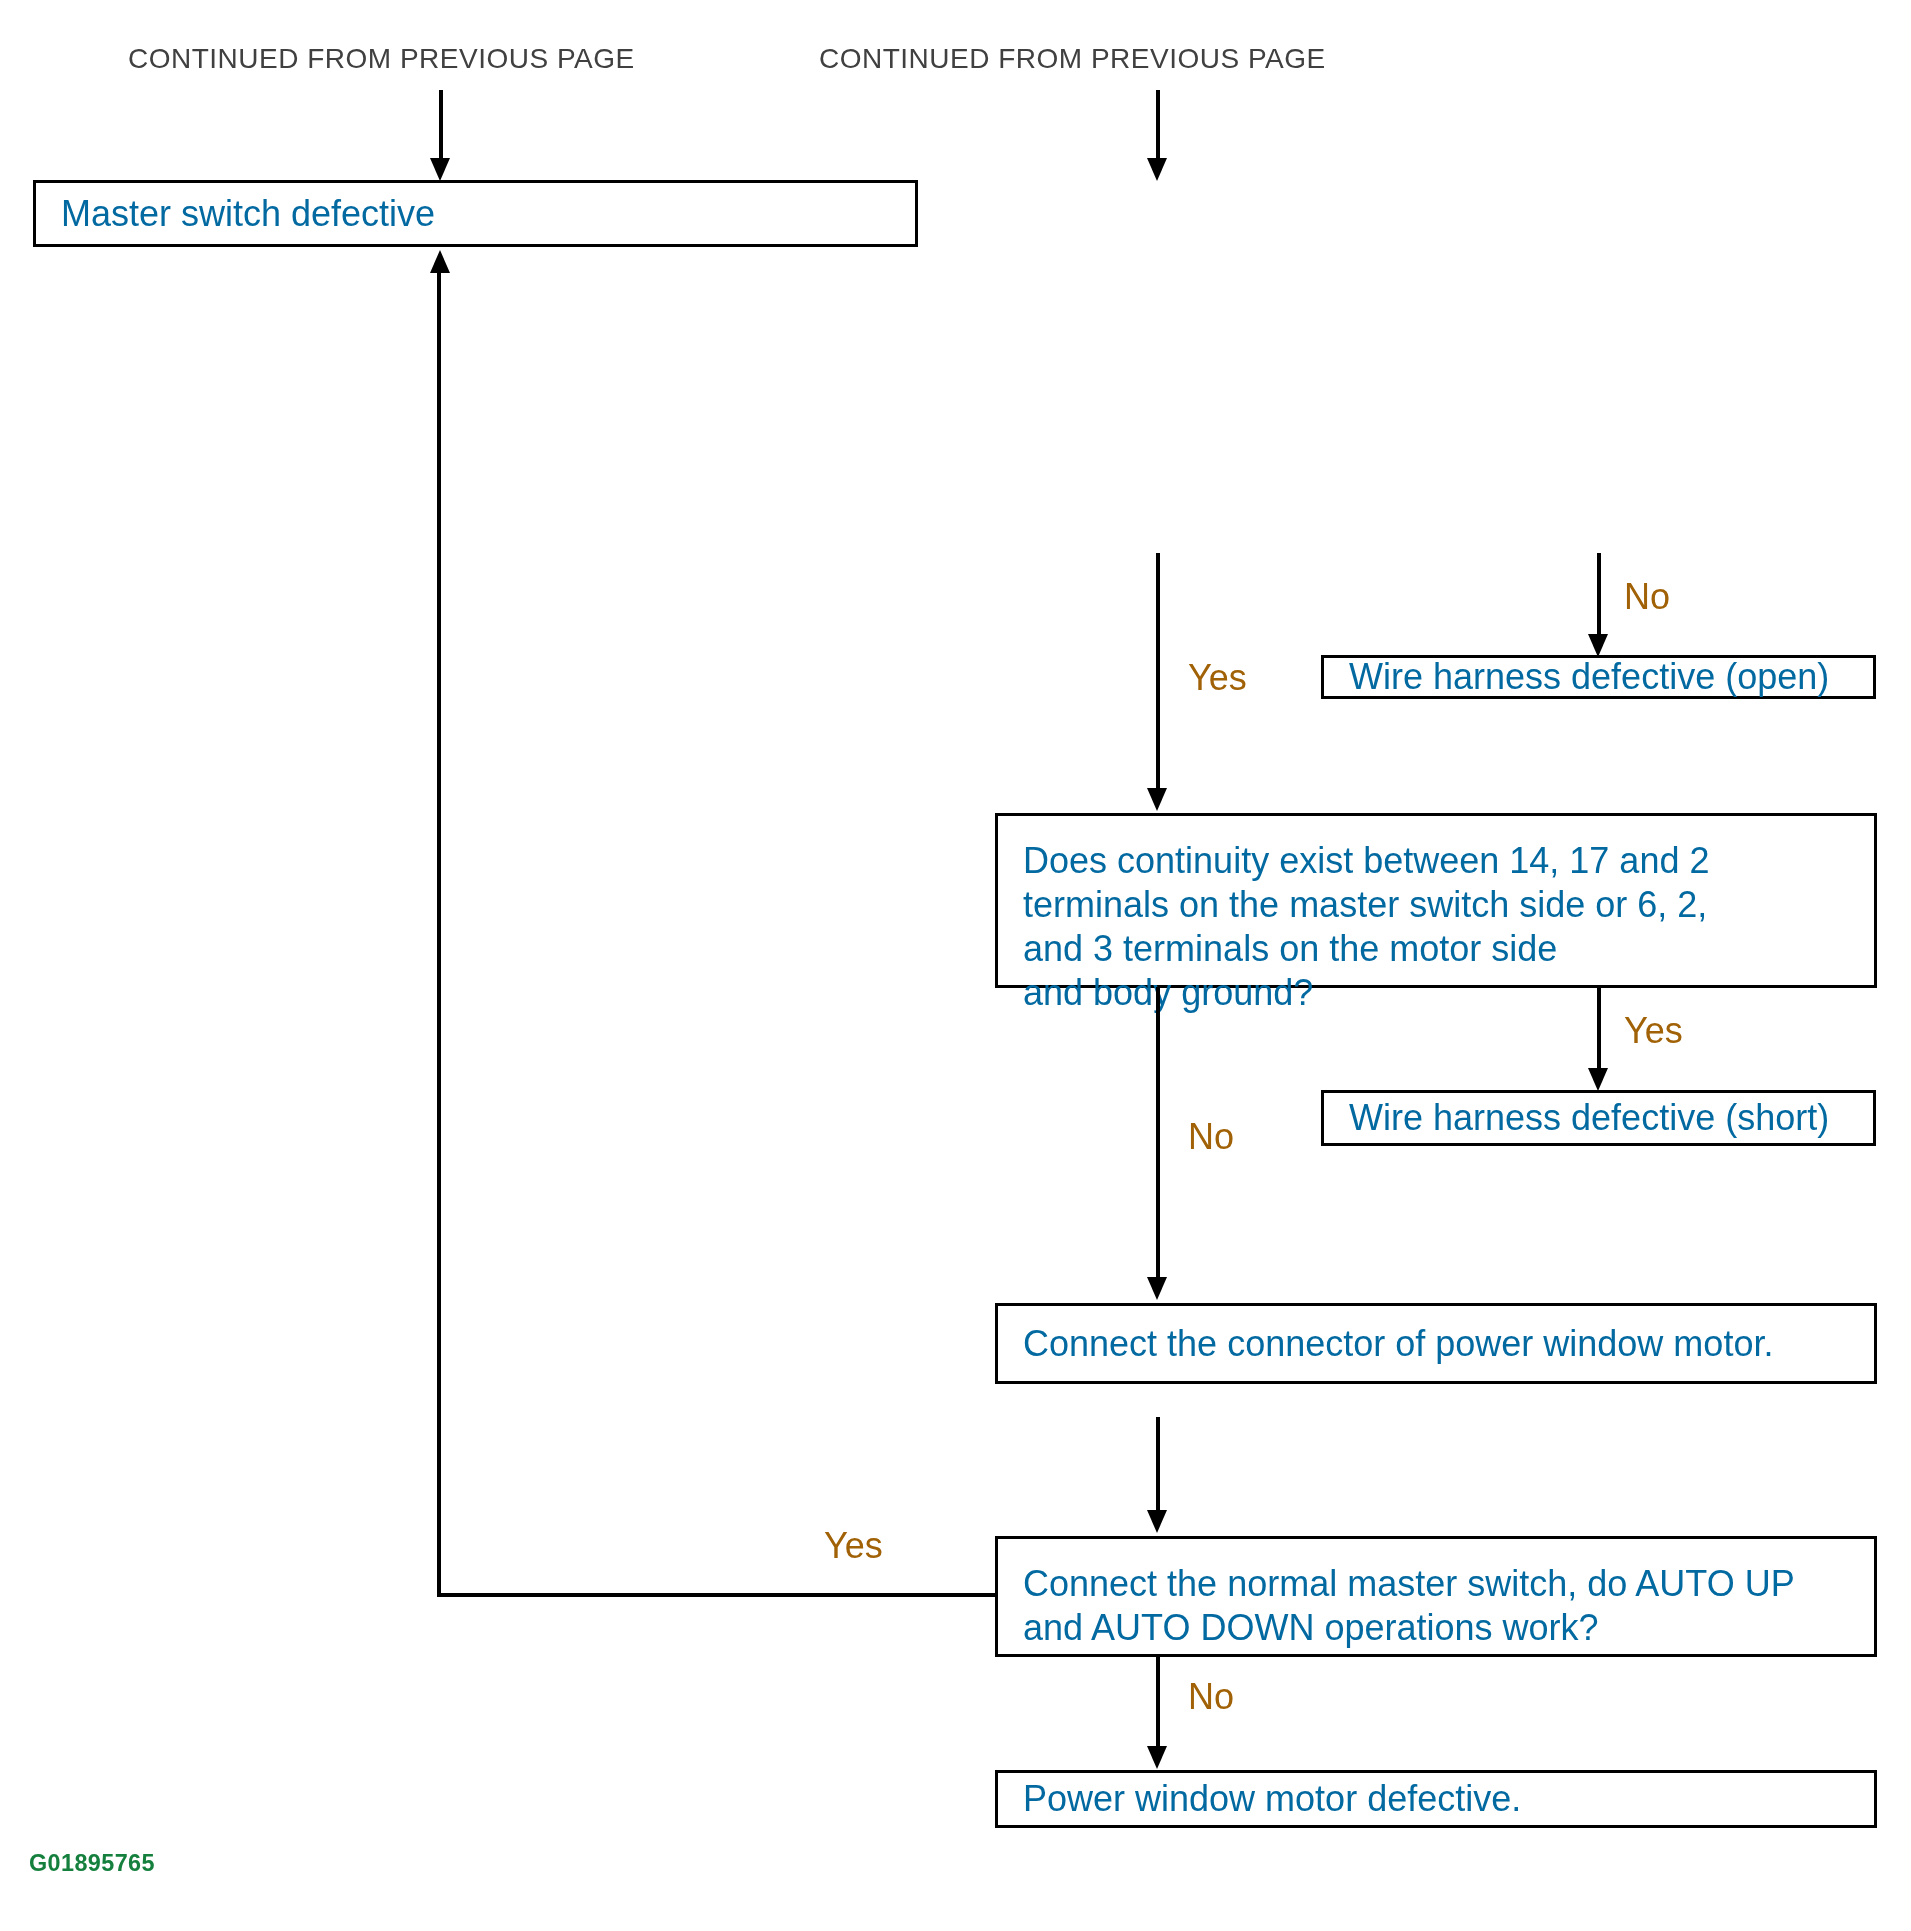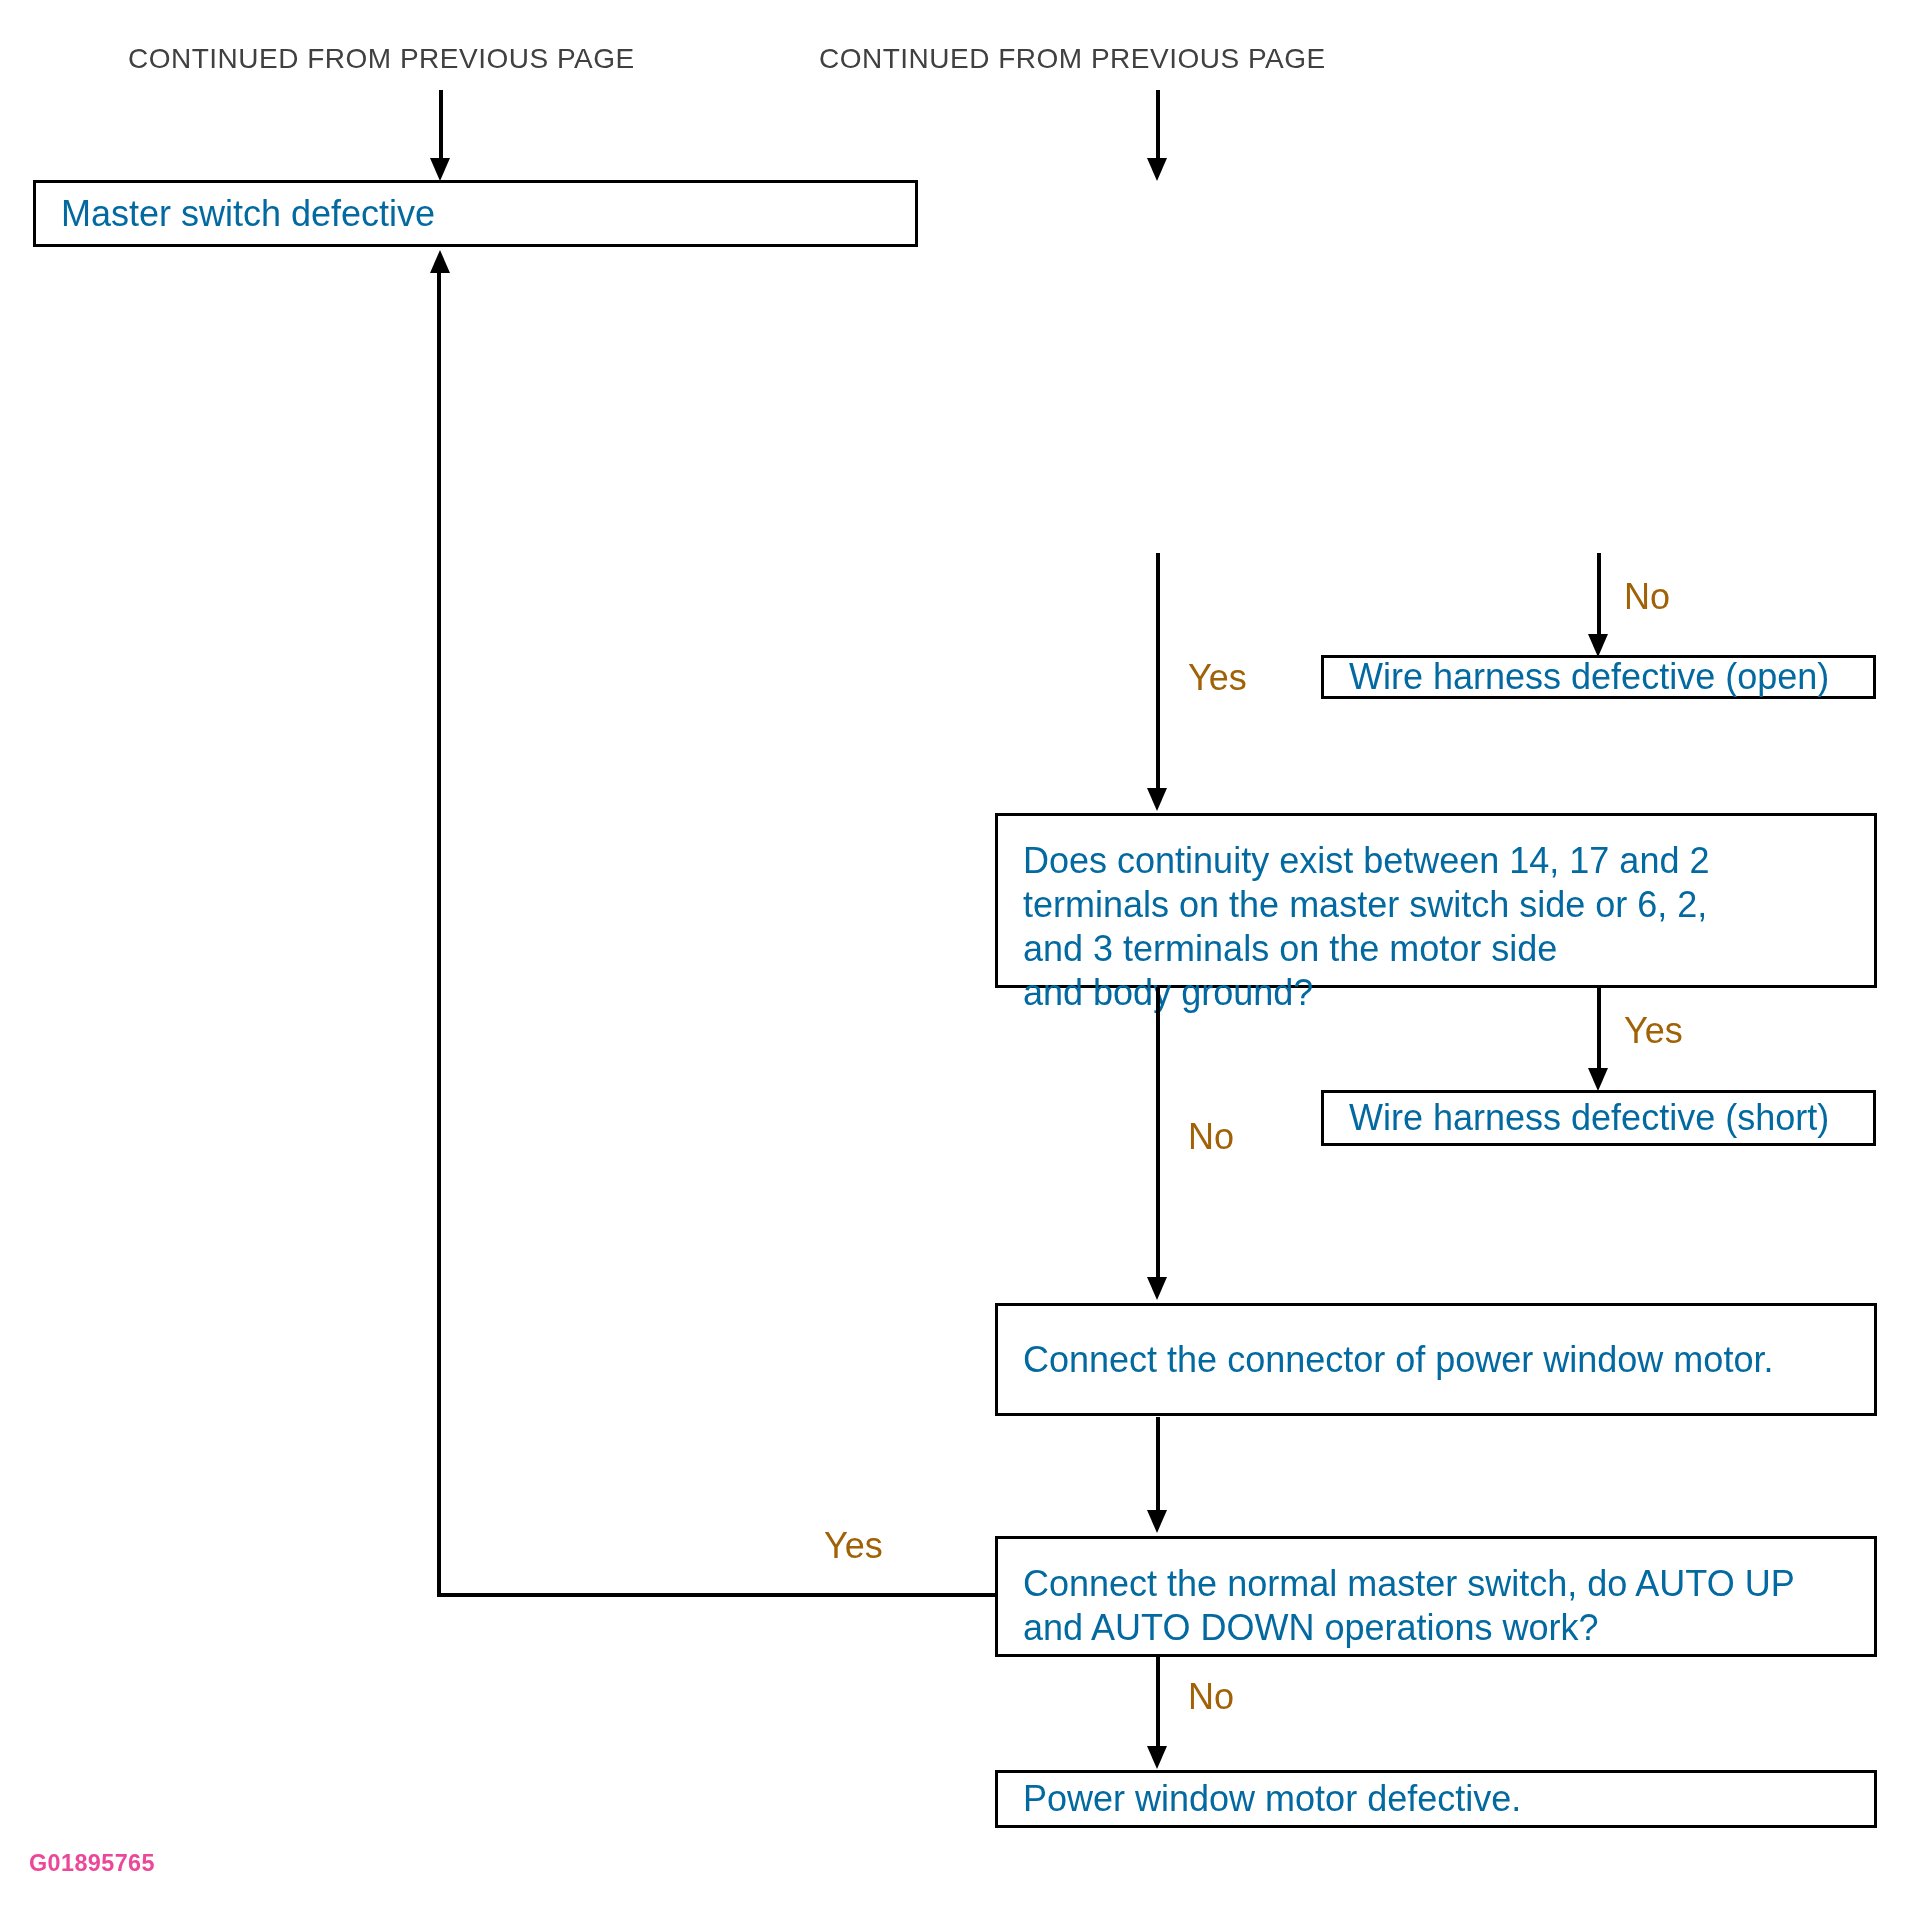--- a/index.html
+++ b/index.html
@@ -74,21 +74,21 @@
     font-size: 36px;
     white-space: nowrap;
     color: #a16207;
   }
   .figid {
     position: absolute;
     font-size: 23.4px;
     font-weight: bold;
     letter-spacing: 0.4px;
     white-space: nowrap;
-    color: #ec4899;
+    color: #15803d;
   }
 </style>
 </head>
 <body>
 
 <div id="page">
 
   <div class="hdr" style="left:128px; top:43px;">CONTINUED FROM PREVIOUS PAGE</div>
 
   <div class="hdr" style="left:819px; top:43px;">CONTINUED FROM PREVIOUS PAGE</div>
@@ -133,21 +133,21 @@
   <div class="branch" style="left:1624px; top:1010px;">Yes</div>
 
   <div class="box" style="left:1321px; top:1090px; width:555px; height:56px;">
     <span class="txt">Wire harness defective (short)</span>
   </div>
 
   <div class="vline" style="left:1156px; top:987px; height:293px;"></div>
   <div class="arrowdown" style="left:1147px; top:1277px;"></div>
   <div class="branch" style="left:1188px; top:1116px;">No</div>
 
-  <div class="box" style="left:995px; top:1303px; width:882px; height:113px;">
+  <div class="box" style="left:995px; top:1303px; width:882px; height:81px;">
     <span class="txt">Connect the connector of power window motor.</span>
   </div>
 
   <div class="vline" style="left:1156px; top:1417px; height:97px;"></div>
   <div class="arrowdown" style="left:1147px; top:1510px;"></div>
 
   <div class="box topalign" style="left:995px; top:1536px; width:882px; height:121px;padding-left:16px;">
     <span class="txt">Connect the normal master switch, do AUTO UP
 and AUTO DOWN operations work?</span>
   </div>

